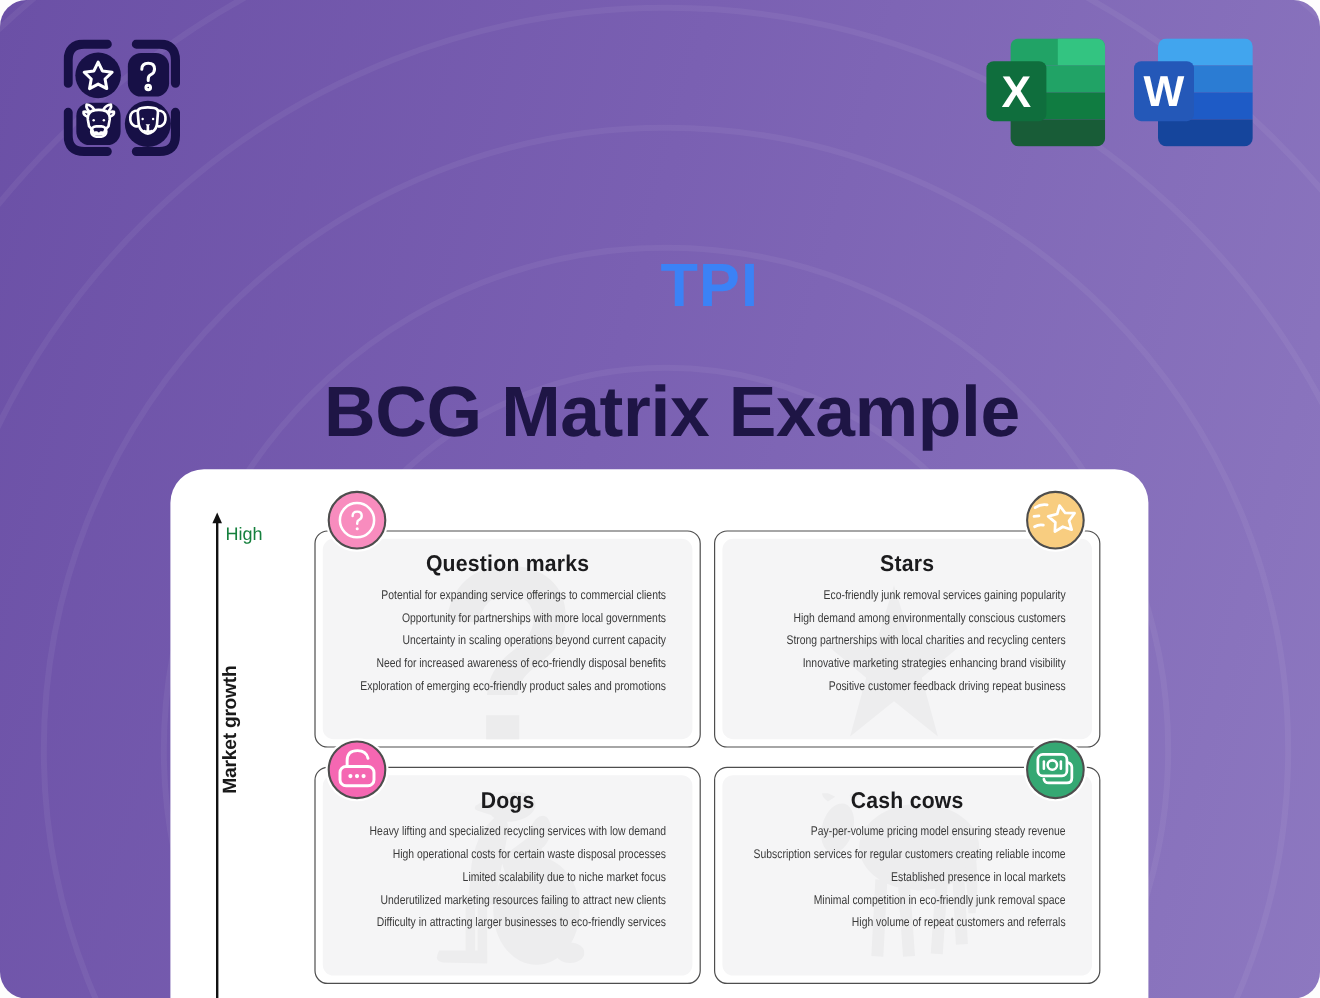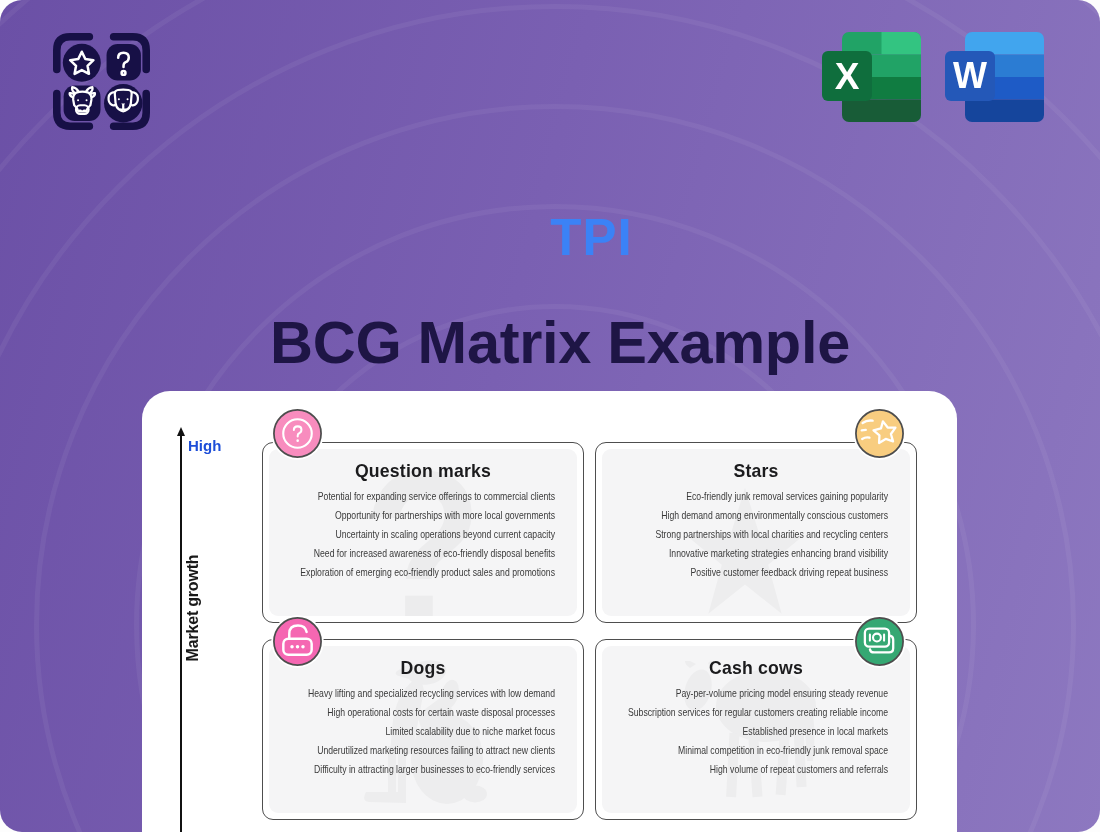--- a/index.html
+++ b/index.html
@@ -5,21 +5,21 @@
   html,body{margin:0;padding:0;}
   body{width:1100px;height:832px;overflow:hidden;background:#fdfdfd;font-family:"Liberation Sans", sans-serif;}
   .stage{position:relative;width:1100px;height:832px;overflow:hidden;}
   .purple{position:absolute;left:0;top:0;width:1100px;height:832px;border-radius:22px;
     background:linear-gradient(105deg,#6b50a6 0%,#7a60b2 45%,#8d78c0 100%);overflow:hidden;}
   .ring{position:absolute;border-radius:50%;border:5px solid rgba(255,255,255,0.055);}
   .card{position:absolute;left:142px;top:391px;width:815px;height:441px;background:#ffffff;
     border-radius:28px 28px 0 0;}
   .axis-line{position:absolute;left:180px;top:432px;width:2px;height:400px;background:#111;}
   .axis-head{position:absolute;left:176.5px;top:427px;width:0;height:0;border-left:4.5px solid transparent;border-right:4.5px solid transparent;border-bottom:9px solid #111;}
-  .high{position:absolute;left:188px;top:437px;font-size:15px;font-weight:bold;color:#1d4ed8;}
+  .high{position:absolute;left:188px;top:437px;font-size:15px;font-weight:normal;color:#15803d;}
   .mgrowth{position:absolute;left:193px;top:608px;transform:translate(-50%,-50%) rotate(-90deg);font-size:16px;font-weight:bold;color:#191919;white-space:nowrap;letter-spacing:-0.2px;}
   .box{position:absolute;width:322px;height:181px;background:#fff;border:1.6px solid #4e4e4e;border-radius:11px;box-sizing:border-box;overflow:hidden;}
   .box .inner{position:absolute;left:6px;top:6px;right:6px;bottom:6px;background:#f5f5f6;border-radius:9px;overflow:hidden;}
   .box h3{margin:0;position:absolute;top:17px;left:0;right:0;text-align:center;font-size:19px;font-weight:bold;color:#1b1b1d;letter-spacing:0.2px;transform:scaleX(0.93);}
   .box ul{position:absolute;top:44px;left:0;right:0;margin:0;padding:0;list-style:none;text-align:right;}
   .box li{font-size:10.5px;color:#3a3a3a;line-height:19px;transform:scaleX(0.825);}
   .wm{position:absolute;color:#ececed;font-weight:bold;z-index:0;}
   .badge{position:absolute;width:53px;height:53px;z-index:5;}
   .hdr-tpi{position:absolute;left:11px;top:208px;width:1097px;text-align:center;font-size:51px;font-weight:bold;color:#3b82f6;letter-spacing:1px;margin-left:32px;}
   .hdr-main{position:absolute;left:0;top:308px;width:1120px;text-align:center;font-size:59.5px;font-weight:bold;color:#1e1545;letter-spacing:-0.3px;}

